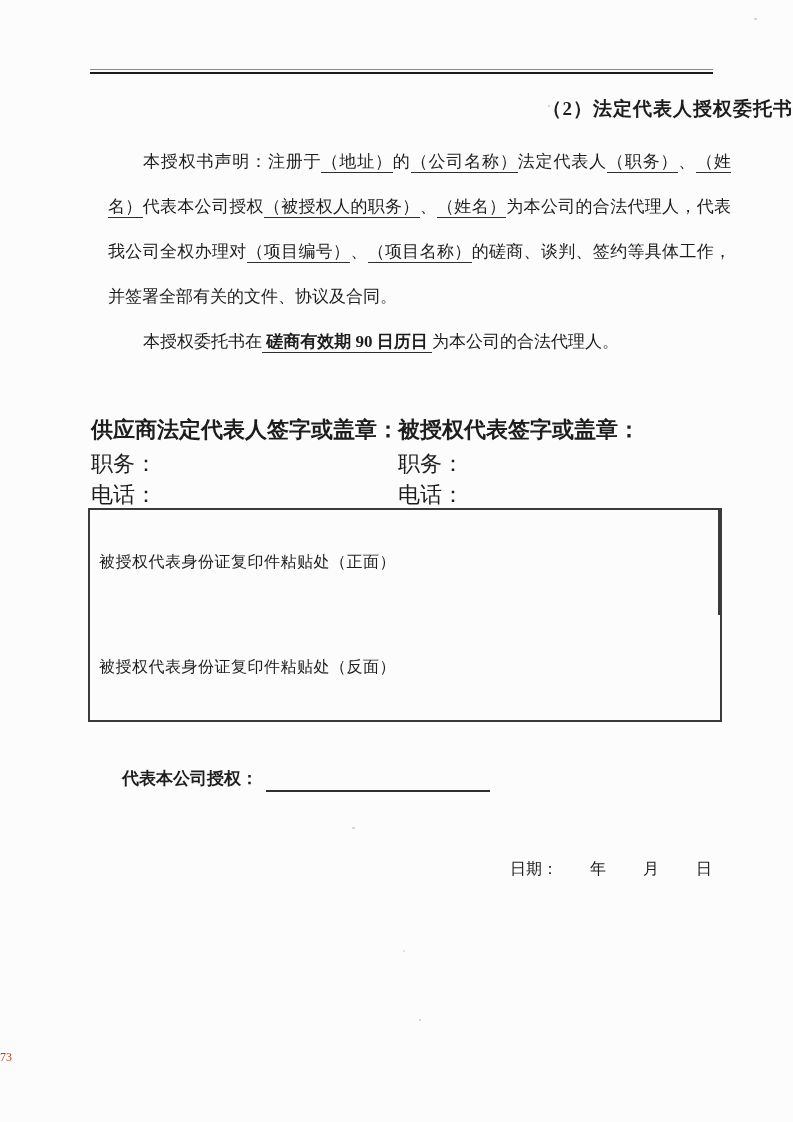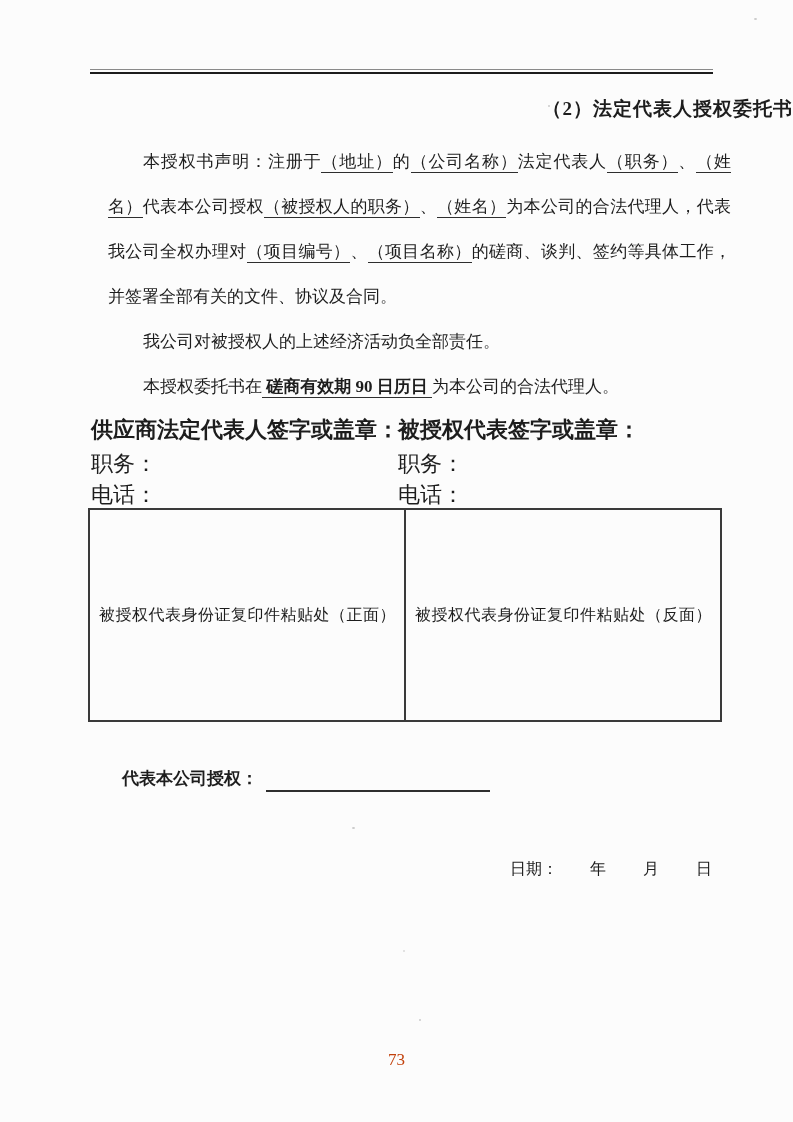--- a/index.html
+++ b/index.html
@@ -56,20 +56,21 @@
   .col-right{left:398px;}
   .row-header{top:418px;}
   .row-position{top:452px;}
   .row-phone{top:483px;}
   
   .id-table{
     position:absolute;left:88px;top:508px;width:634px;height:214px;
     border:2px solid #3a3a3a;
     display:flex;
     background:transparent;
+    flex-direction:column;
   }
   .id-cell{
     flex:1;
     display:flex;align-items:center;
     padding-left:9px;padding-right:4px;
     font-size:16px;letter-spacing:.5px;
     white-space:nowrap;
   }
   .id-cell-front{border-right:2px solid #3a3a3a;}
   
@@ -88,22 +89,21 @@
   
   .date-line{
     position:absolute;left:510px;top:857px;
     font-size:16px;line-height:24px;white-space:nowrap;
   }
   .date-line .gap-a{margin-left:28px;}
   .date-line .gap-b{margin-left:33px;}
   
   .page-number{
     position:absolute;left:0;right:0;top:1050px;
-    text-align:center;
-    font-size:17px;color:#c2410c;
+    font-size:12px;color:#c2410c;
   }
   
   .speck{
     position:absolute;width:3px;height:2px;border-radius:50%;
     background:#b9b9b9;opacity:.75;
   }
   .speck.s1{left:352px;top:827px;}
   .speck.s2{left:419px;top:1019px;width:2px;}
   .speck.s3{left:754px;top:18px;}
   .speck.s4{left:548px;top:105px;width:2px;}
@@ -113,21 +113,20 @@
 <body>
 
 <div class="page">
 
   <div class="top-rule"></div>
 
   <div class="doc-title">（2）法定代表人授权委托书</div>
 
   <div class="body-text">
     <p><span>本授权书声明：注册于</span><span class="blank">（地址）</span><span>的</span><span class="blank">（公司名称）</span><span>法定代表人</span><span class="blank">（职务）</span><span>、</span><span class="blank">（姓名）</span><span>代表本公司授权</span><span class="blank">（被授权人的职务）</span><span>、</span><span class="blank">（姓名）</span><span>为本公司的合法代理人，代表我公司全权办理对</span><span class="blank">（项目编号）</span><span>、</span><span class="blank">（项目名称）</span><span>的磋商、谈判、签约等具体工作，并签署全部有关的文件、协议及合同。</span></p>
-    <p><span>我公司对被授权人的上述经济活动负全部责任。</span></p>
     <p><span>本授权委托书在</span><span class="blank bold">&nbsp;磋商有效期 90 日历日&nbsp;</span><span>为本公司的合法代理人。</span></p>
   </div>
 
   <div class="sig-line sig-header col-left row-header">供应商法定代表人签字或盖章：</div>
   <div class="sig-line sig-header col-right row-header">被授权代表签字或盖章：</div>
 
   <div class="sig-line col-left row-position">职务：</div>
   <div class="sig-line col-right row-position">职务：</div>
 
   <div class="sig-line col-left row-phone">电话：</div>

